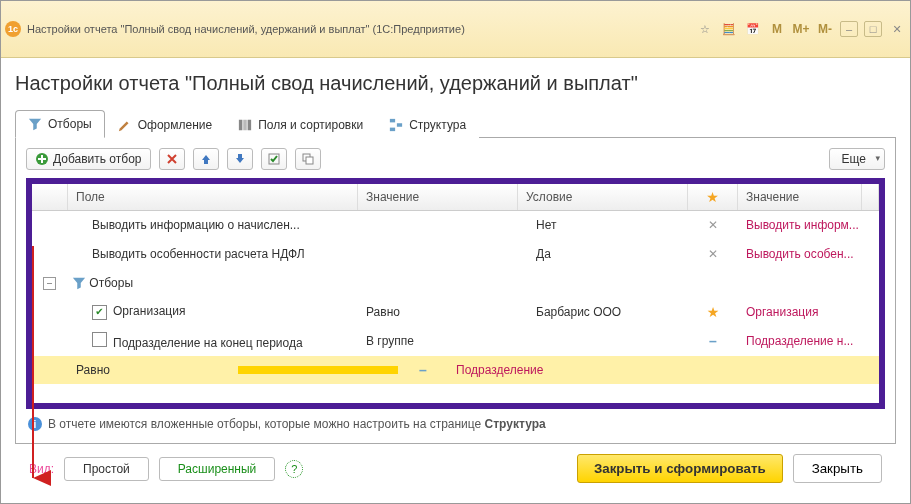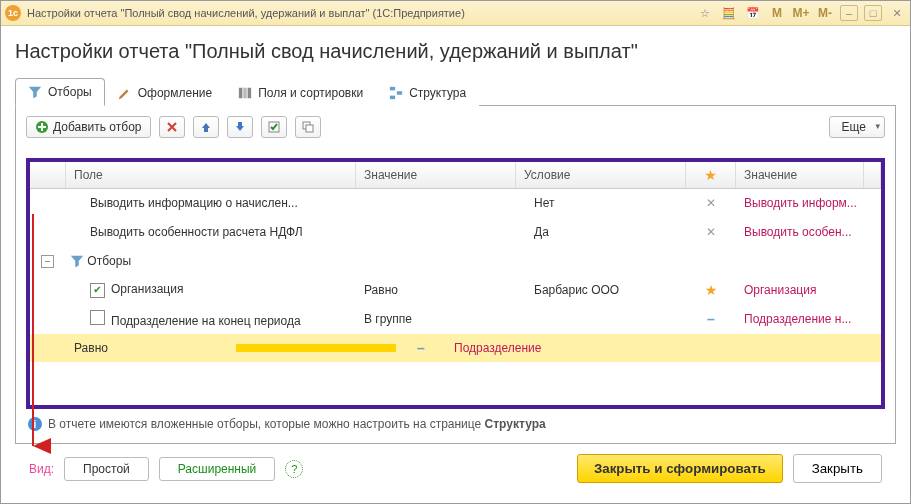--- a/index.html
+++ b/index.html
@@ -1,36 +1,36 @@
 <!DOCTYPE html>
 <html><head>
 <meta charset="utf-8">
 <style>
 html,body{margin:0;padding:0;font-family:Arial,sans-serif;font-size:12px;color:#333;background:#fff}
 .window{width:911px;height:504px;box-sizing:border-box;background:#fff;display:flex;flex-direction:column;border:1px solid #999}
-.titlebar{height:24px;background:linear-gradient(#fdf2d0,#f9e9b3);border-bottom:1px solid #d8c98c;display:flex;align-items:center;padding:0 4px;font-size:11px;color:#555}
+.titlebar{height:24px;background:linear-gradient(#fdf2d0,#f9e9b3);border-bottom:1px solid #d8c98c;display:flex;align-items:center;padding:16px 4px;font-size:11px;color:#555}
 .tb-ico{width:16px;height:16px;border-radius:50%;background:#f0a030;margin-right:6px;display:flex;align-items:center;justify-content:center;font-size:9px;color:#fff;font-weight:bold}
 .tb-title{flex:1}
 .tb-controls{display:flex;gap:6px;align-items:center}
 .tb-btn{width:18px;height:16px;display:flex;align-items:center;justify-content:center;color:#888;font-size:11px;cursor:pointer}
 .tb-btn.m{font-weight:bold;color:#b0903d;font-size:12px}
 .tb-btn.box{border:1px solid #c8bb88;border-radius:2px;width:16px;height:14px}
 .content{flex:1;padding:10px 14px 8px;display:flex;flex-direction:column;position:relative}
 h1{font-size:20px;font-weight:normal;margin:4px 0 14px;color:#333}
 .tabs{display:flex;border-bottom:1px solid #aaa}
 .tab{padding:6px 12px;display:flex;align-items:center;gap:6px;border:1px solid transparent;border-bottom:none;cursor:pointer;position:relative;top:1px;background:#fff}
 .tab.active{border-color:#aaa;border-bottom:1px solid #fff;border-radius:4px 4px 0 0}
 .tab-ico{width:14px;height:14px;display:inline-block}
 .main{border:1px solid #aaa;border-top:none;padding:10px 10px 10px;display:flex;flex-direction:column;flex:1;position:relative}
-.toolbar{display:flex;align-items:flex-start;gap:8px;margin-bottom:20px}
+.toolbar{display:flex;align-items:flex-start;gap:8px;margin-bottom:8px}
 .btn{border:1px solid #bbb;border-radius:3px;padding:3px 8px;background:linear-gradient(#fff,#f3f3f3);cursor:pointer;display:flex;align-items:center;gap:4px;height:22px;box-sizing:border-box}
 .btn.icon-only{padding:3px;width:26px;justify-content:center}
 .btn.more{margin-left:auto;padding:3px 18px 3px 12px;position:relative}
 .btn.more:after{content:"▾";position:absolute;right:4px;top:4px;color:#666;font-size:9px}
-.grid-wrap{border:4px solid #4c1d95;flex:1;display:flex;flex-direction:column;position:relative;overflow:hidden}
+.grid-wrap{border:6px solid #4c1d95;flex:1;display:flex;flex-direction:column;position:relative;overflow:hidden}
 .grid-head{display:flex;background:linear-gradient(#fff,#eee);border-bottom:1px solid #ccc;height:26px}
 .gh{padding:5px 8px;border-right:1px solid #ddd;color:#555;display:flex;align-items:center;box-sizing:border-box}
 .c-exp{width:36px}
 .c-field{width:290px}
 .c-cond{width:170px}
 .c-val{width:160px}
 .c-star{width:50px;justify-content:center}
 .c-title{flex:1}
 .c-pad{width:14px;background:linear-gradient(#fff,#eee)}
 .grid-body{flex:1;overflow:auto;position:relative}

